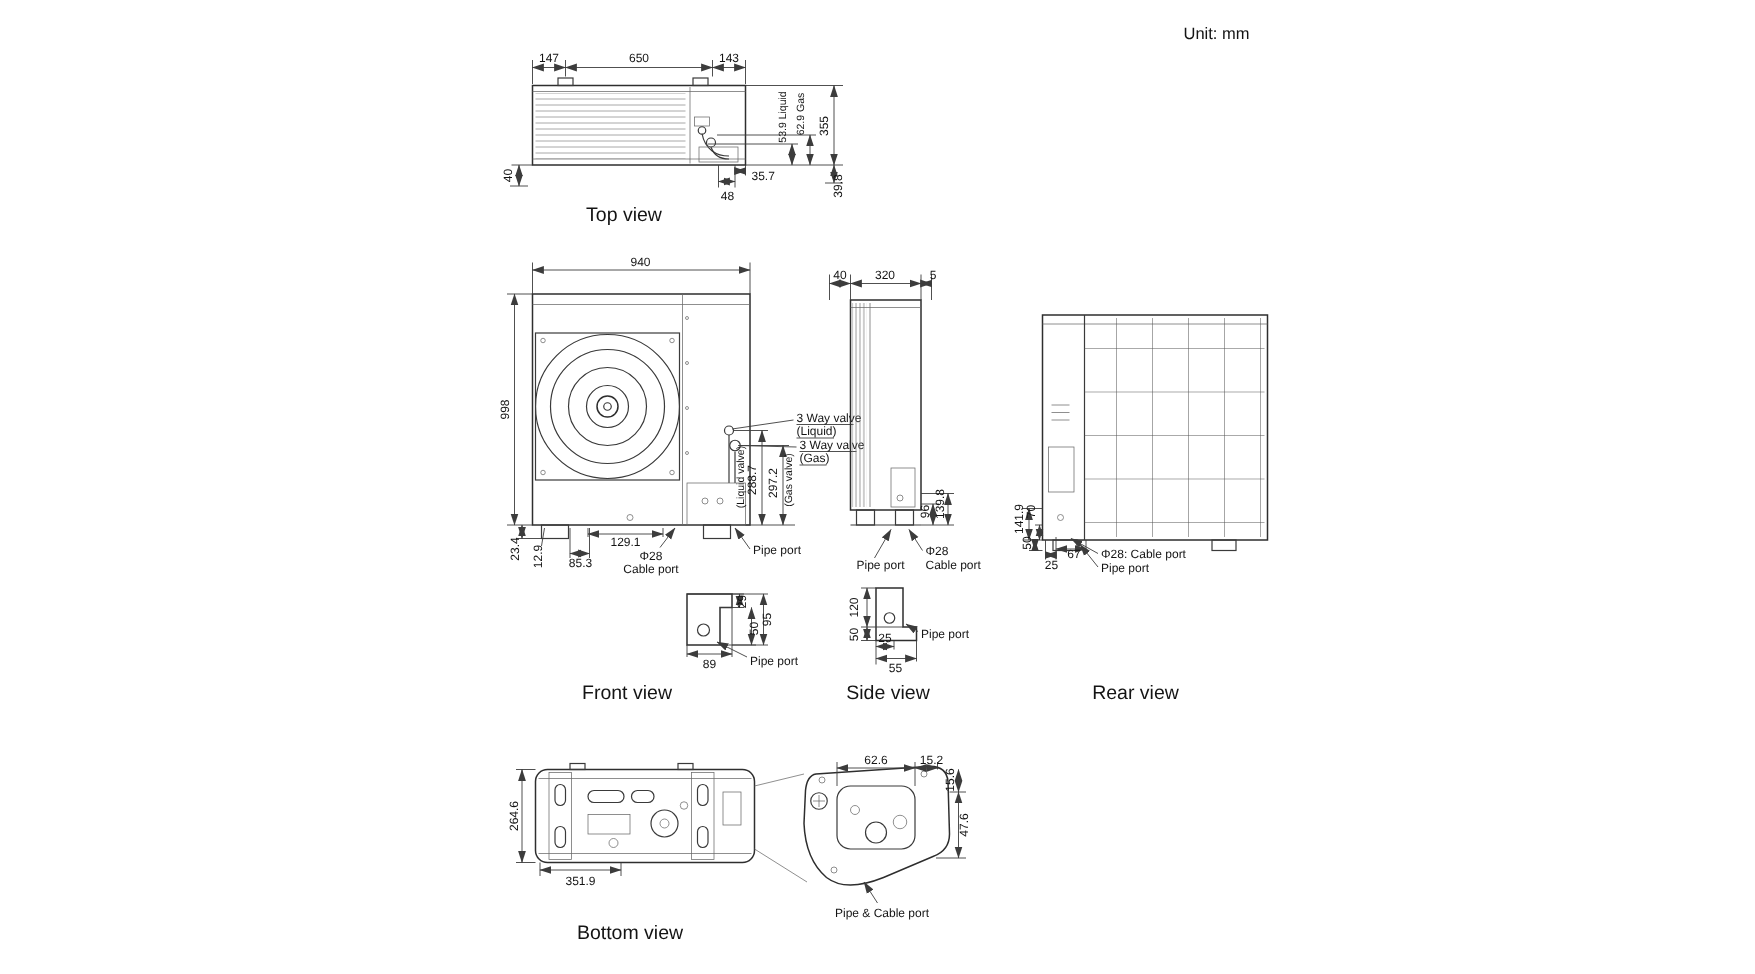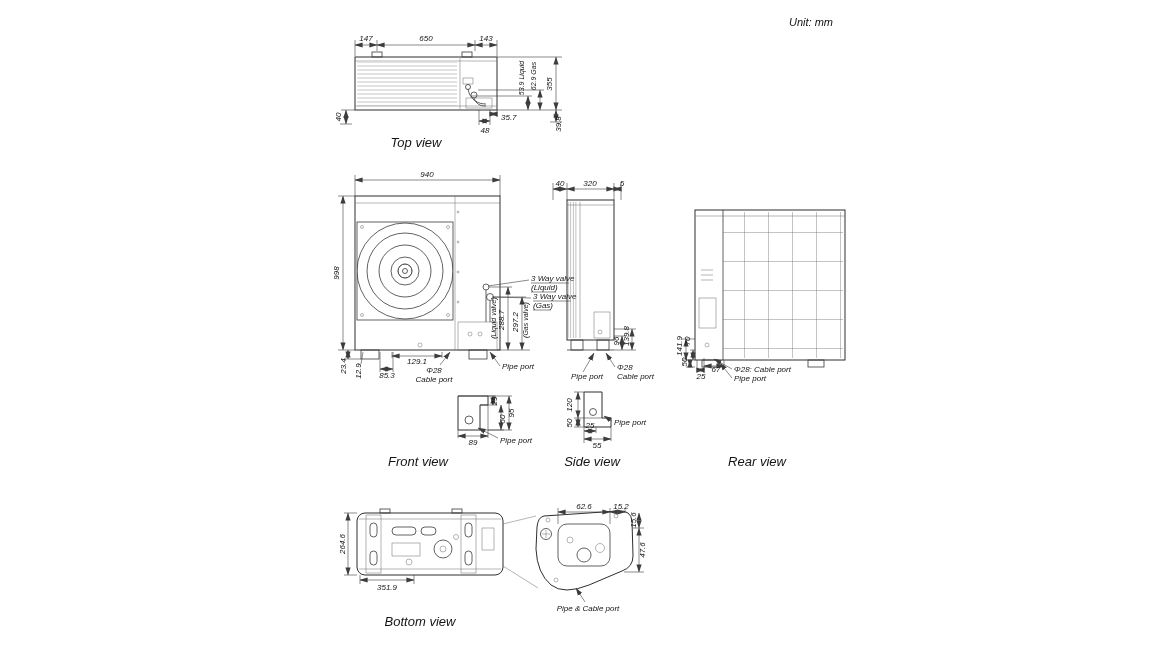--- a/index.html
+++ b/index.html
@@ -1,16 +1,16 @@
 <!DOCTYPE html>
 <html><head>
 <meta charset="utf-8">
 <style>
   html,body{margin:0;padding:0;background:#fff;}
-  .stage{position:relative;width:1170px;height:649px;background:#ffffff;overflow:hidden;font-family:"Liberation Sans",sans-serif;font-style:italic;}
+  .stage{position:relative;width:1170px;height:649px;background:#ffffff;overflow:hidden;font-family:"Liberation Sans",sans-serif;}
   svg{position:absolute;left:0;top:0;}
   svg text{font-family:"Liberation Sans",sans-serif;fill:#141414;}
   .ln{stroke:#2e2e2e;stroke-width:1;fill:none;}
   .md{stroke:#3a3a3a;stroke-width:.8;fill:none;}
   .thin{stroke:#6a6a6a;stroke-width:.5;fill:none;}
   .dim{stroke:#3c3c3c;stroke-width:.6;fill:none;}
   .dimtxt{font-size:8px;}
   .small{font-size:7px;}
   .viewlbl{font-size:13px;}
   .unit{font-size:11px;}

